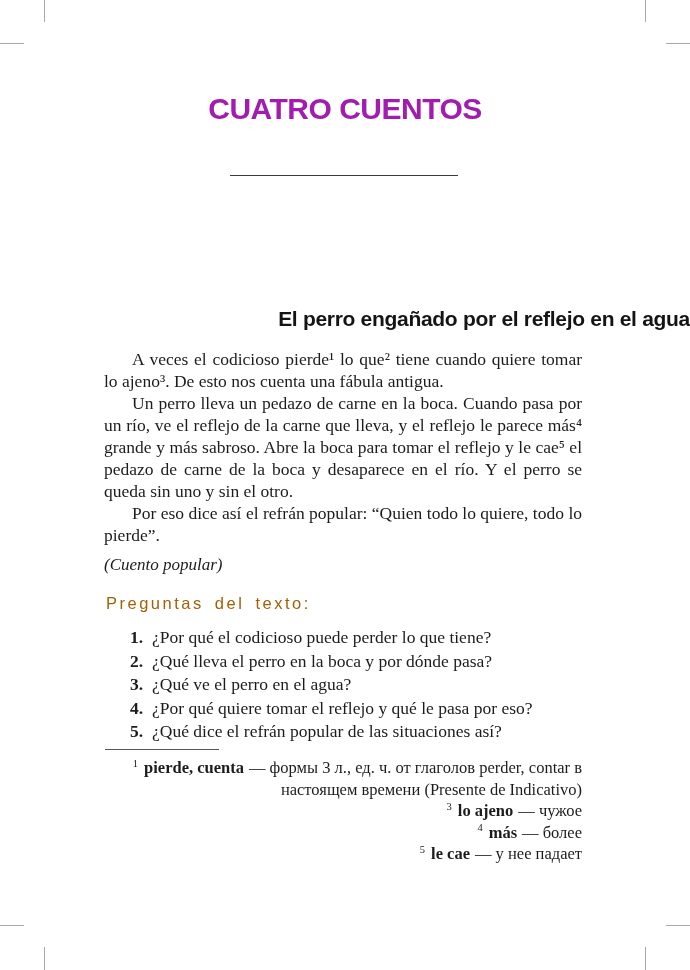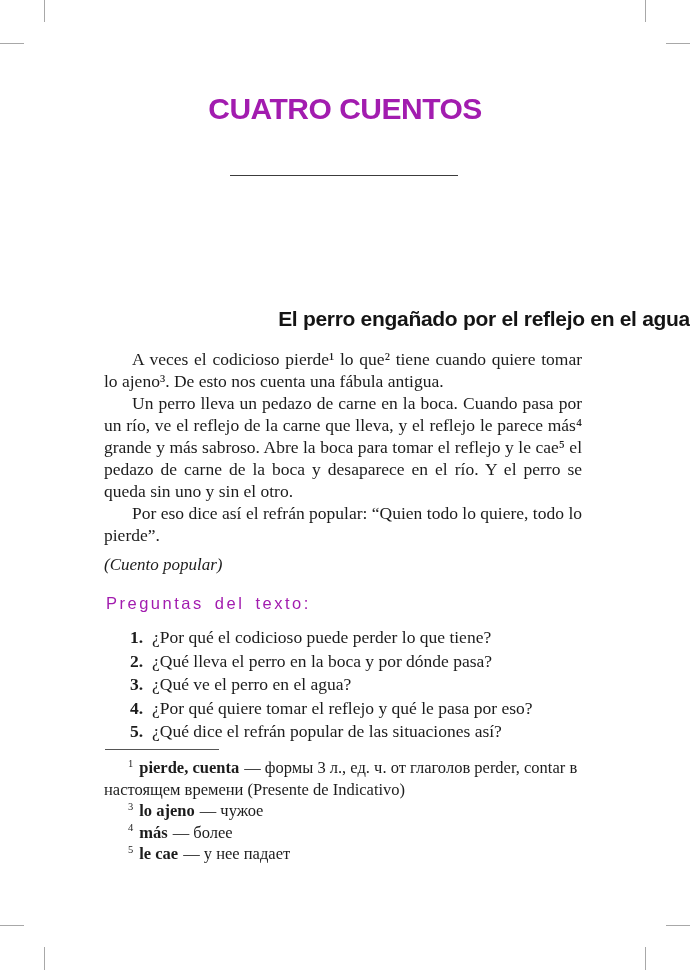--- a/index.html
+++ b/index.html
@@ -45,39 +45,39 @@
   }
   .story p { margin: 0; text-indent: 28px; }
   .attribution {
     position: absolute; top: 555px; left: 104px; width: 478px;
     text-align: left; font-style: italic; font-size: 17px;
   }
   .q-heading {
     position: absolute; top: 594px; left: 106px;
     font-family: "Liberation Sans", "DejaVu Sans", sans-serif;
     font-size: 16.5px; letter-spacing: 2.5px; word-spacing: 4px;
-    color: #a21caf;
+    color: #a16207;
   }
   .questions {
     position: absolute; top: 626px; left: 104px; width: 486px;
     font-size: 17.5px; line-height: 23.5px;
   }
   .question { display: flex; }
   .q-num {
     flex: 0 0 48px; text-align: right; font-weight: bold;
     padding-right: 9px; box-sizing: border-box;
   }
   .q-text { white-space: nowrap; }
   .fn-rule {
     position: absolute; top: 749px; left: 105px;
     width: 114px; height: 1px; background: #555555;
   }
   .footnotes {
     position: absolute; top: 757px; left: 104px; width: 478px;
-    font-size: 16.5px; line-height: 21.5px; text-align: left;
+    font-size: 16.5px; line-height: 21.5px; text-align: right;
   }
   .footnote { margin: 0; text-indent: 24px; }
   .fn-marker {
     font-size: 10.5px; vertical-align: super; line-height: 0;
     margin-right: 6px;
   }
   .fn-term { font-weight: bold; }
   .fn-def { margin-left: 5px; }
 </style>
 </head>

